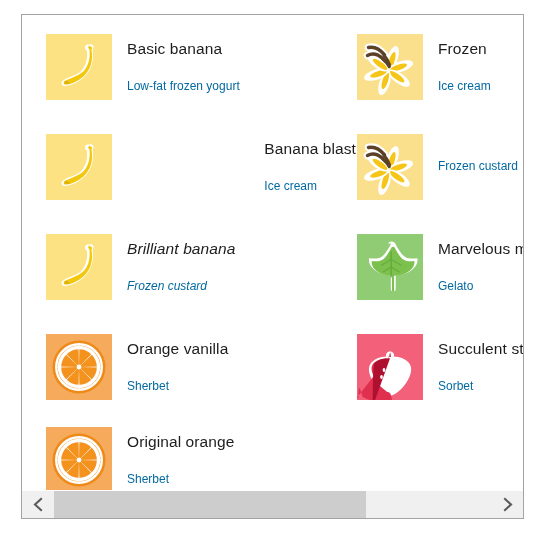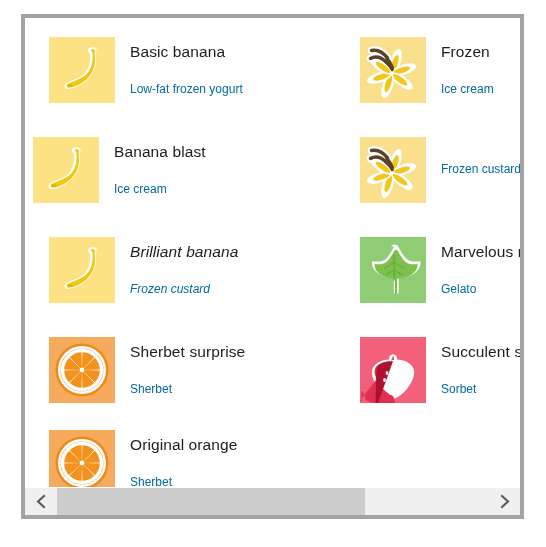--- a/index.html
+++ b/index.html
@@ -12,21 +12,21 @@
     font-family: "Liberation Sans", sans-serif;
   }
 
   #app-window {
     position: absolute;
     left: 21px;
     top: 14px;
     width: 503px;
     height: 505px;
     box-sizing: border-box;
-    border: 4px solid #a3a3a3;
+    border: 1px solid #a3a3a3;
     background: #ffffff;
     overflow: hidden;
   }
 
   #flavor-grid-viewport {
     position: absolute;
     left: 0;
     top: 0;
     right: 0;
     bottom: 27px;
@@ -186,21 +186,21 @@
               <path d="M10.5 21.5c4.8-2.6 10.6-1.2 15.6 3.3" fill="none" stroke="#5B4128" stroke-width="3.5" stroke-linecap="round"></path>
               <path d="M27 21.2c2.3 2.8 4.1 6 5.4 9.4" fill="none" stroke="#5B4128" stroke-width="3.2" stroke-linecap="round"></path>
               <path d="M25.8 25c2.6 2.1 4.8 4.7 6.5 7.6" fill="none" stroke="#5B4128" stroke-width="3.2" stroke-linecap="round"></path>
             </svg>
           </div>
           <div class="flavor-text">
             <div class="flavor-title">Frozen</div>
             <div class="flavor-sub">Ice cream</div>
           </div>
         </div>
-        <div class="flavor-item" style="left: 8px; top: 119px;">
+        <div class="flavor-item" style="left: 24px; top: 119px; justify-content: space-between;">
           <div class="flavor-tile">
             <svg viewBox="0 0 66 66">
               <rect width="66" height="66" fill="#FCE283"></rect>
               <path d="M43.5 10.5c1.6-.6 3.3.1 3.9 1.6.5 1.3.1 2.5-.9 3.3 1.7 9.6-.6 18.6-6.4 25.4-5.5 6.4-13 10.3-21.2 11.2-1.8.2-3.2-1.1-3.3-2.8-.1-1.5 1-2.8 2.5-3.18.2-1.6 13.8-4.9 17.6-9.6 4.5-5.5 6.1-12.3 5.1-20.1-1-.4-1.7-1.3-1.8-2.4-.2-1.5.8-2.9 2.2-3.4z" fill="#ffffff"></path>
               <path d="M43.9 12.6c.9-.3 1.8.1 2.1.9.3.7 0 1.5-.6 1.9 1.9 9.5-.2 18.2-5.7 24.6-5.2 6-12.3 9.7-20.1 10.6-1 .1-1.8-.6-1.9-1.6-.1-.9.6-1.6 1.5-1.88.7-1.7 14.7-5.2 18.8-10.3 4.9-6 6.5-13.4 5.3-21.8-.6-.2-1-.7-1.1-1.3-.1-.9.5-1.8 1.7-2.2z" fill="#F2C80F"></path>
               <path d="M19.9 46.8c-1 .2-1.7.9-1.6 1.8.1 1 .9 1.7 1.9 1.6 1.5-.2 3-.4 4.4-.8-1.5-1.4-3.2-2.3-4.7-2.6z" fill="#D9A400" opacity="0.65"></path>
             </svg>
           </div>
           <div class="flavor-text">
             <div class="flavor-title">Banana blast</div>
@@ -309,21 +309,21 @@
                 </g>
                 <g transform="rotate(337.5 33 33)">
                   <path d="M33 33 L25.2 12.9 A21.5 21.5 0 0 1 40.8 12.9 Z" fill="#F4921E"></path>
                 </g>
               </g>
               <circle cx="33" cy="33" r="2.4" fill="#ffffff"></circle>
               <circle cx="33" cy="33" r="19.5" fill="none" stroke="#ffffff" stroke-width="3.4"></circle>
             </svg>
           </div>
           <div class="flavor-text">
-            <div class="flavor-title">Sherbet surprise</div>
+            <div class="flavor-title">Orange vanilla</div>
             <div class="flavor-sub">Sherbet</div>
           </div>
         </div>
         <div class="flavor-item" style="left: 335px; top: 319px;">
           <div class="flavor-tile">
             <svg viewBox="0 0 66 66">
               <rect width="66" height="66" fill="#F2607A"></rect>
               <path d="M33 17.5c-2.2 0-4 1.6-4 3.7 0 .5.1 1 .3 1.4-6.2.4-11.1 2.2-14.1 5.1-3 2.9-4 6.7-2.9 11 2.3 9 9.9 18.6 17.9 22.4 1.8.9 3.9.9 5.7 0c8-3.8 15.6-13.4 17.9-22.4 1.1-4.3.1-8.1-2.9-11-3-2.9-7.9-4.7-14.1-5.1.2-.4.3-.9.3-1.4 0-2.1-1.8-3.7-4.1-3.7z" fill="#ffffff"></path>
               <path d="M33 21.3c-.9 0-1.6.7-1.6 1.6 0 .6.3 1.1.8 1.4-6.6 0-11.8 1.5-14.9 4.3-2.5 2.3-3.3 5.3-2.4 8.8 2.1 8.2 9.1 17.1 16.3 20.5 1.2.6 2.6.6 3.8 07.2-3.4 14.2-12.3 16.3-20.5.9-3.5.1-6.5-2.4-8.8-3.1-2.8-8.3-4.3-14.9-4.3.5-.3.8-.8.8-1.4 0-.9-.8-1.6-1.8-1.6z" fill="#E03050"></path>
               <path d="M33 24.3c-6.6 0-11.8 1.5-14.9 4.3-1.3 1.2-2.2 2.5-2.5 44.4 2.4 10.3 3.6 17.4 3.6s13-1.2 17.4-3.6c-.3-1.5-1.2-2.8-2.5-4-3.1-2.8-8.3-4.3-14.9-4.3z" fill="#B01030"></path>

